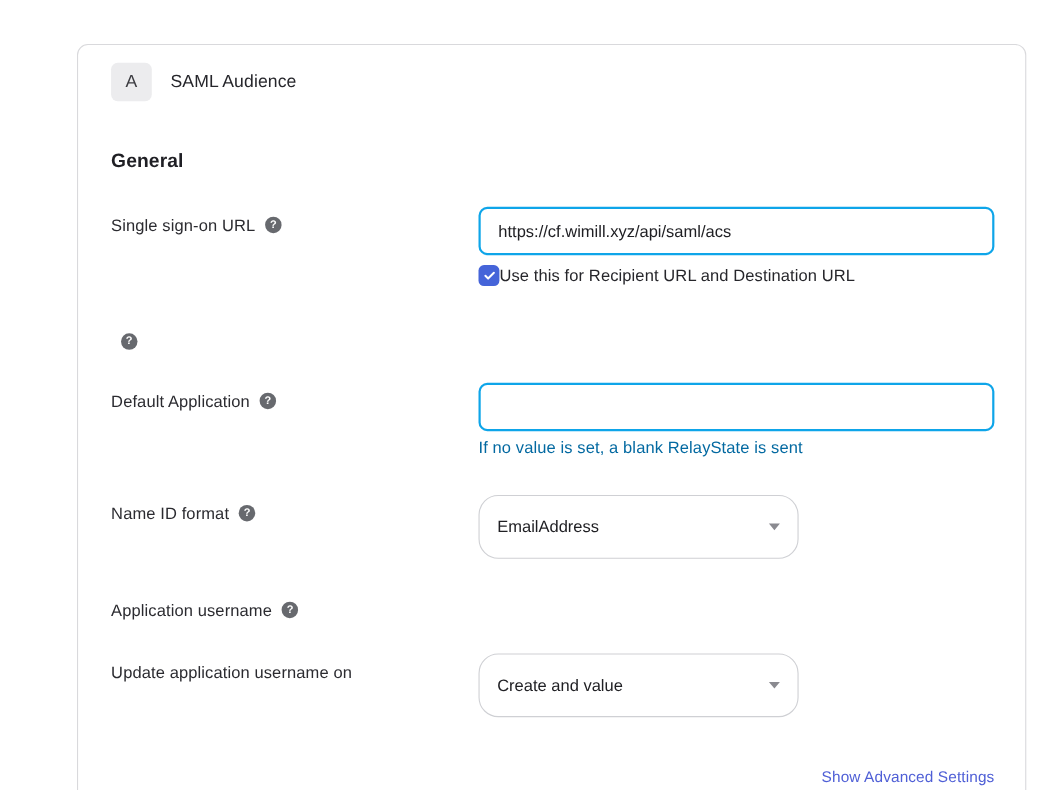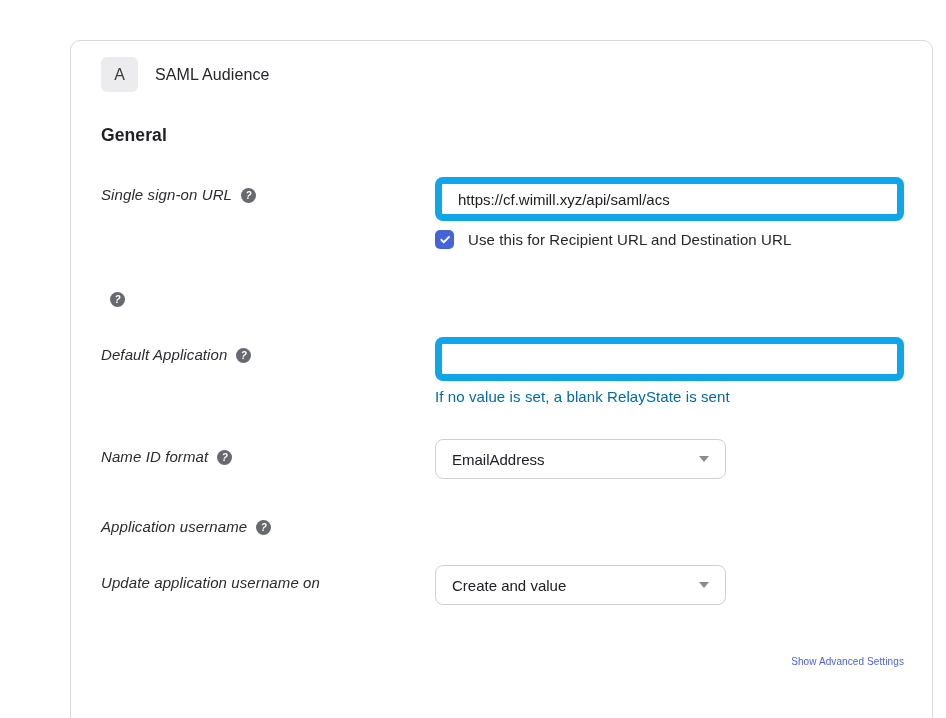--- a/index.html
+++ b/index.html
@@ -33,76 +33,74 @@
     font-size: 16px;
     color: #3b3b40;
   }
   .card-title {
     font-size: 16px;
     font-weight: 500;
     color: #26262b;
     letter-spacing: .1px;
   }
   .section-heading {
-    margin-top: 33px;
+    margin-top: 44px;
     font-size: 17.5px;
     font-weight: 700;
     color: #1f1f24;
     letter-spacing: .1px;
   }
   .form { margin-top: 31px; }
   .field-row {
     display: flex;
     align-items: flex-start;
     margin-bottom: 30px;
   }
   .field-row.gap-lg { margin-bottom: 34px; }
   .field-label {
     width: 334px;
     flex: 0 0 334px;
     padding-top: 9px;
     font-size: 15px;
     color: #2b2b30;
     display: flex;
-    align-items: flex-end;
-    letter-spacing: .1px;
-    font-style: italic;
+    align-items: flex-start;
+    letter-spacing: .1px;
   }
   .help-icon {
     display: inline-flex;
     align-items: center; justify-content: center;
     width: 15px; height: 15px;
     margin-left: 9px;
     border-radius: 50%;
     background: #67696e;
     color: #ffffff;
     font-size: 10px;
     font-weight: 700;
     flex: 0 0 15px;
     cursor: default;
   }
   .field-control { flex: 1; }
   .text-input {
     width: 469px;
     height: 44px;
-    border: 7px solid #0ea5e9;
+    border: 2px solid #0ea5e9;
     border-radius: 8px;
     padding: 0 16px;
     font-size: 15px;
     color: #202024;
     font-family: inherit;
     background: #ffffff;
     outline: none;
     display: block;
   }
   .checkbox-row {
     display: flex;
     align-items: center;
     margin-top: 9px;
-    gap: 14px;
   }
   .checkbox {
     width: 19px; height: 19px;
     border-radius: 5px;
     background: #4564d9;
     display: flex; align-items: center; justify-content: center;
     cursor: pointer;
     flex: 0 0 19px;
   }
   .checkbox-label {
@@ -111,23 +109,23 @@
     letter-spacing: .1px;
   }
   .helper-text {
     margin-top: 7px;
     font-size: 15px;
     color: #0369a1;
     letter-spacing: .1px;
   }
   .select-box {
     width: 291px;
-    height: 40px;
+    height: 58px;
     border: 1px solid #cfd0d4;
-    border-radius: 8px;
+    border-radius: 18px;
     padding: 0 16px;
     background: #ffffff;
     display: flex;
     align-items: center;
     justify-content: space-between;
     font-size: 15px;
     color: #202024;
     cursor: pointer;
   }
   .caret-down {
@@ -135,21 +133,21 @@
     border-left: 5px solid transparent;
     border-right: 5px solid transparent;
     border-top: 6px solid #8a8a90;
   }
   .footer-row {
     margin-top: 46px;
     width: 803px;
     text-align: right;
   }
   .advanced-link {
-    font-size: 10px;
+    font-size: 14px;
     color: #4f5fd6;
     text-decoration: none;
     cursor: pointer;
     letter-spacing: .1px;
   }
 </style>
 </head>
 <body>
 
 <div class="card">

